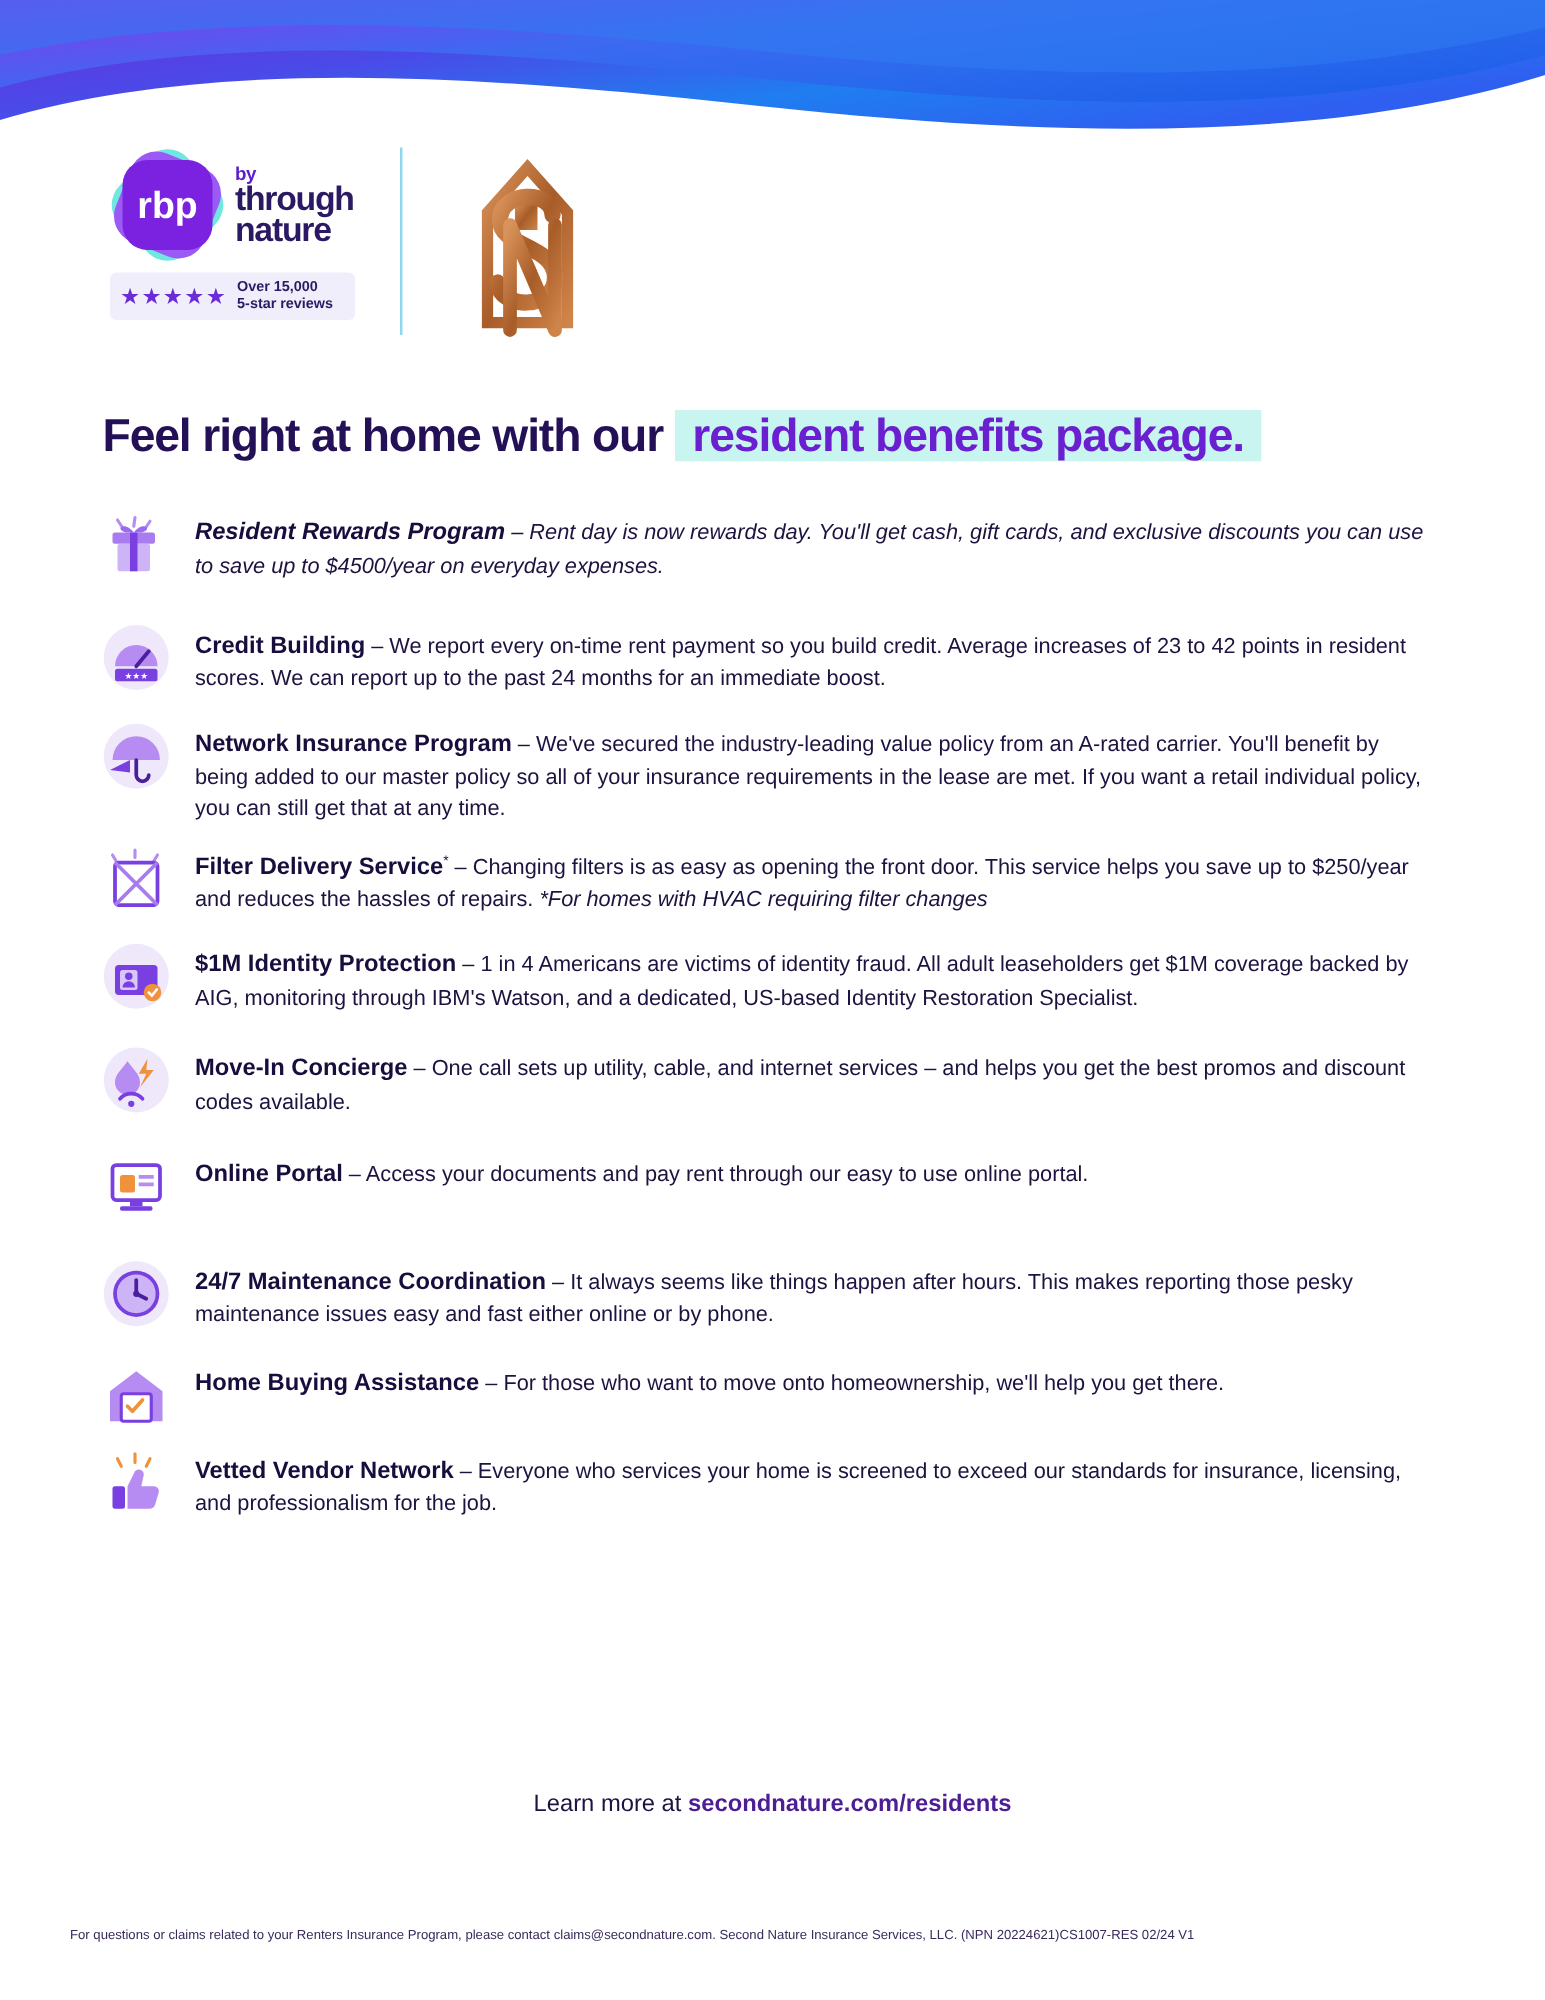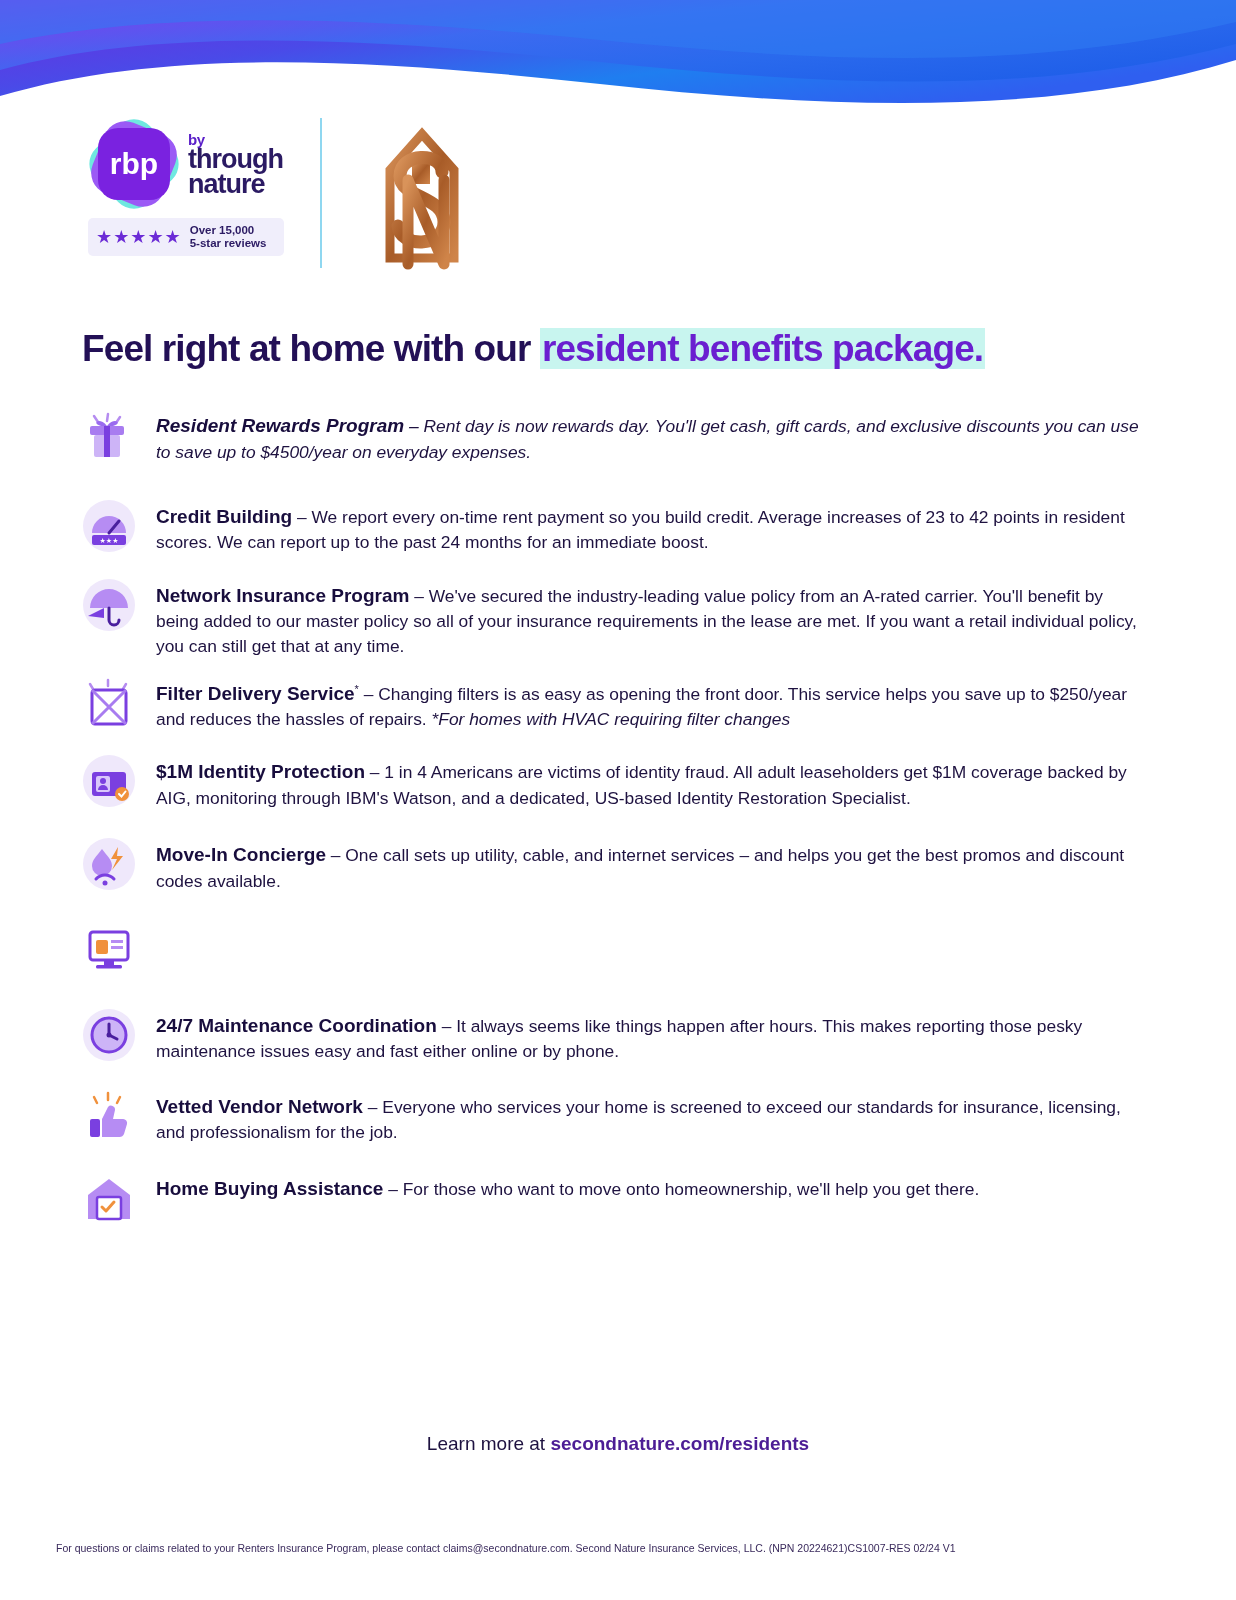--- a/index.html
+++ b/index.html
@@ -113,21 +113,21 @@
     width: 1080px;
     font-size: 37px;
     font-weight: 700;
     color: #231056;
     letter-spacing: -0.9px;
     white-space: nowrap;
   }
   .headline .hl {
     color: #6a1fd0;
     background: #c8f5ef;
-    padding: 0 2px;
+    padding: 0 14px;
   }
 
   
   .benefits {
     position: absolute;
     top: 408px;
     left: 80px;
     width: 1070px;
   }
   .benefit {
@@ -376,63 +376,66 @@
     <div class="icon">
       <svg class="ic-svg" width="62" height="56" viewBox="0 0 62 56">
         <rect x="10" y="10" width="38" height="28" rx="3" fill="none" stroke="#7a3fe0" stroke-width="3"></rect>
         <rect x="16" y="18" width="12" height="14" rx="2" fill="#f0913c"></rect>
         <rect x="31" y="18" width="12" height="3" fill="#b68cf3"></rect>
         <rect x="31" y="24" width="12" height="3" fill="#b68cf3"></rect>
         <rect x="24" y="38" width="10" height="5" fill="#7a3fe0"></rect>
         <rect x="16" y="43" width="26" height="3.5" rx="1.5" fill="#7a3fe0"></rect>
       </svg>
     </div>
+    <div class="txt">
+      <span class="title">Online Portal</span><span> – Access your documents and pay rent through our easy to use online portal.</span>
+    </div>
   </div>
 
   <div class="benefit b7">
     <div class="icon">
       <div class="icon-circle"></div>
       <svg class="ic-svg" width="62" height="56" viewBox="0 0 62 56">
         <circle cx="29" cy="27" r="17" fill="#cdb4f7"></circle>
         <circle cx="29" cy="27" r="17" fill="none" stroke="#7a3fe0" stroke-width="3"></circle>
         <path d="M29 27 L29 16 M29 27 L37 31" stroke="#4a1f9e" stroke-width="3" stroke-linecap="round"></path>
         <circle cx="29" cy="27" r="2.5" fill="#4a1f9e"></circle>
       </svg>
     </div>
     <div class="txt">
       <span class="title">24/7 Maintenance Coordination</span><span> – It always seems like things happen after hours. This makes reporting those pesky maintenance issues easy and fast either online or by phone.</span>
     </div>
   </div>
 
+  <div class="benefit">
+    <div class="icon">
+      <svg class="ic-svg" width="62" height="56" viewBox="0 0 62 56">
+        <path d="M8 24 L29 8 L50 24 L50 48 L8 48 Z" fill="#b68cf3"></path>
+        <rect x="17" y="26" width="24" height="22" rx="2" fill="#ffffff" stroke="#7a3fe0" stroke-width="2.5"></rect>
+        <path d="M22 36 l4 4 l8 -9" stroke="#f0913c" stroke-width="3" fill="none" stroke-linecap="round" stroke-linejoin="round"></path>
+      </svg>
+    </div>
+    <div class="txt">
+      <span class="title">Home Buying Assistance</span><span> – For those who want to move onto homeownership, we'll help you get there.</span>
+    </div>
+  </div>
+
   <div class="benefit b8">
     <div class="icon">
       <svg class="ic-svg" width="62" height="56" viewBox="0 0 62 56">
         <path d="M14 8 l3 6 M28 4 l0 7 M40 8 l-3 6" stroke="#f0913c" stroke-width="2.5" stroke-linecap="round"></path>
         <rect x="10" y="30" width="10" height="18" rx="2" fill="#7a3fe0"></rect>
         <path d="M22 30 l6 -12 a4 4 0 0 1 7 3 l-2 9 h10 a4 4 0 0 1 4 5 l-3 10 a5 5 0 0 1 -5 3 H22 z" fill="#b68cf3"></path>
       </svg>
     </div>
     <div class="txt">
       <span class="title">Vetted Vendor Network</span><span> – Everyone who services your home is screened to exceed our standards for insurance, licensing, and professionalism for the job.</span>
     </div>
   </div>
 
-  <div class="benefit">
-    <div class="icon">
-      <svg class="ic-svg" width="62" height="56" viewBox="0 0 62 56">
-        <path d="M8 24 L29 8 L50 24 L50 48 L8 48 Z" fill="#b68cf3"></path>
-        <rect x="17" y="26" width="24" height="22" rx="2" fill="#ffffff" stroke="#7a3fe0" stroke-width="2.5"></rect>
-        <path d="M22 36 l4 4 l8 -9" stroke="#f0913c" stroke-width="3" fill="none" stroke-linecap="round" stroke-linejoin="round"></path>
-      </svg>
-    </div>
-    <div class="txt">
-      <span class="title">Home Buying Assistance</span><span> – For those who want to move onto homeownership, we'll help you get there.</span>
-    </div>
-  </div>
-
 </div>
 
 <div class="learn-more">
   <span>Learn more at </span><span class="link">secondnature.com/residents</span>
 </div>
 
 <div class="fineprint">
   <div>For questions or claims related to your Renters Insurance Program, please contact claims@secondnature.com. Second Nature Insurance Services, LLC. (NPN 20224621)</div>
   <div>CS1007-RES 02/24 V1</div>
 </div>

